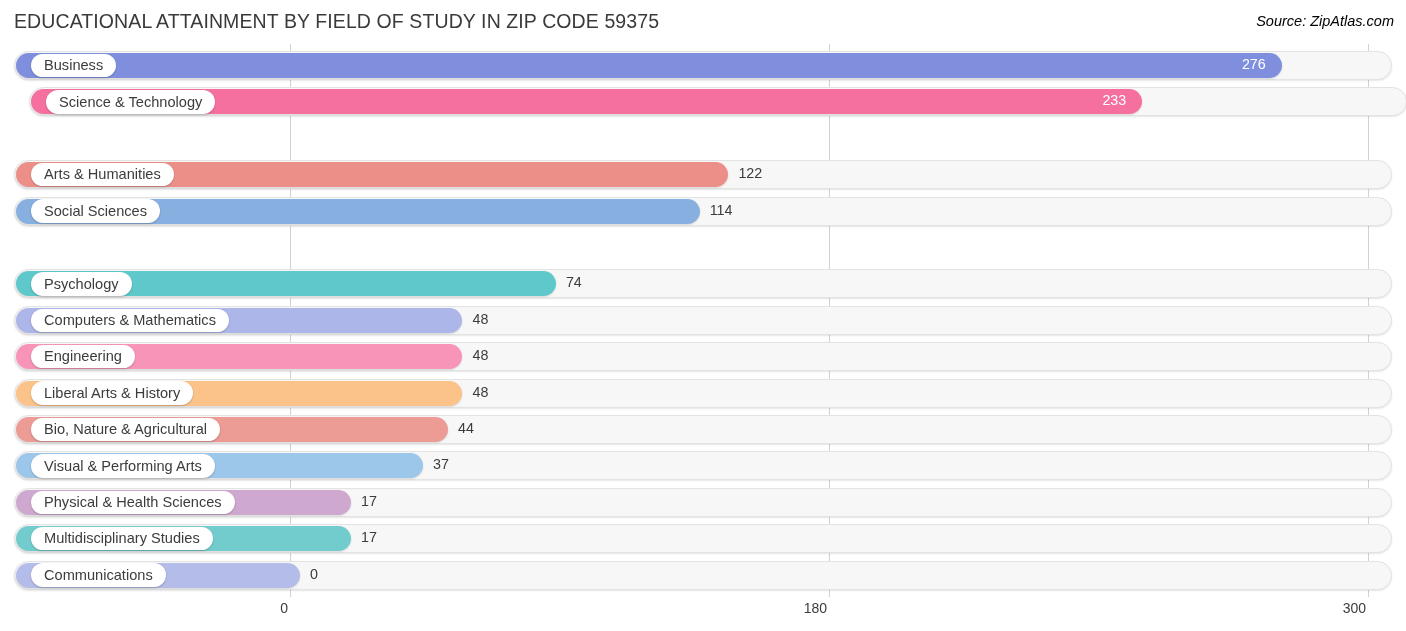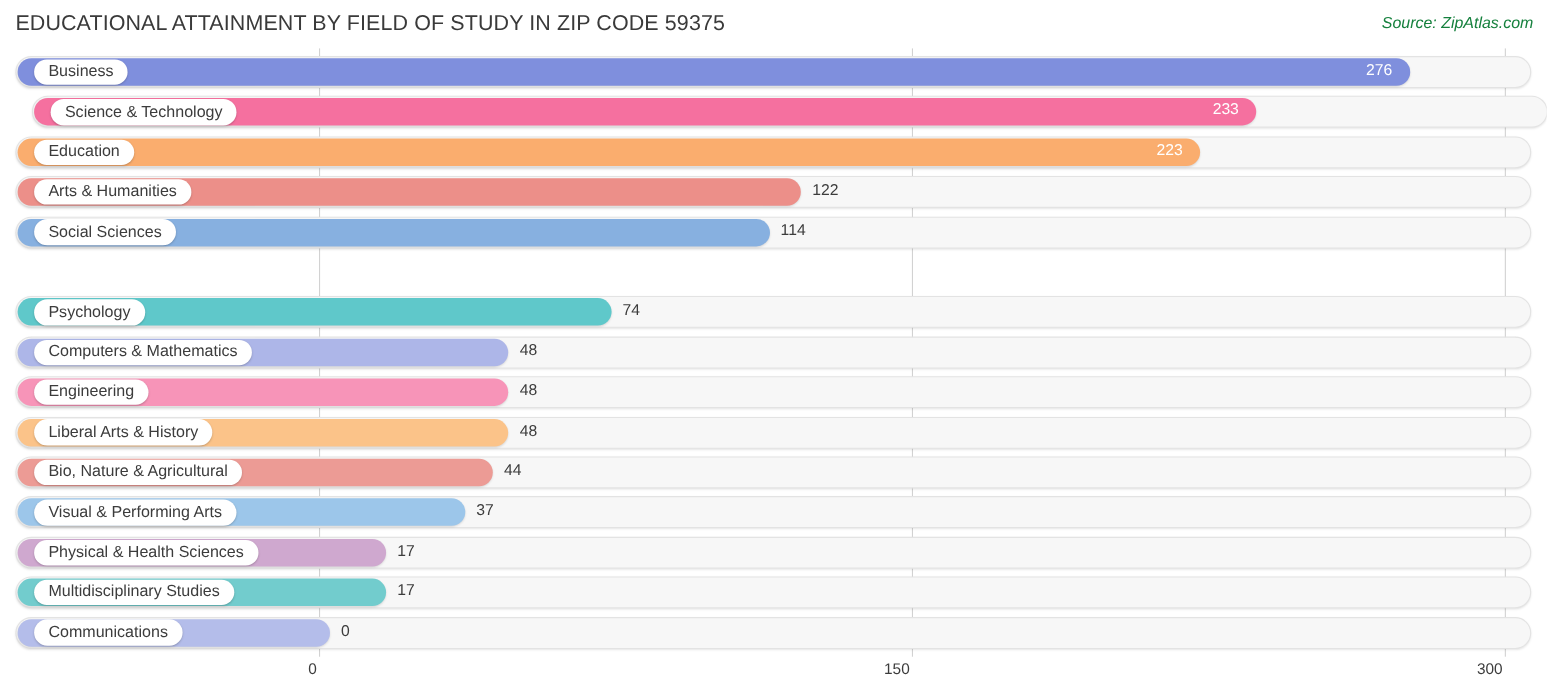--- a/index.html
+++ b/index.html
@@ -28,21 +28,21 @@
     font-size: 19.5px;
     letter-spacing: .1px;
     color: #3a3a3a;
     white-space: nowrap;
   }
   #source-label {
     position: absolute;
     right: 12px; top: 13px;
     font-size: 14.5px;
     font-style: italic;
-    color: #15803d;
+    color: #000000;
     white-space: nowrap;
   }
 
   
   #plot {
     position: absolute;
     left: 0; top: 44px;
     width: 1406px;
     height: 553px;
   }
@@ -156,28 +156,20 @@
       <div class="val inside" style="left: 1265.76px;">276</div>
     </div>
     <div class="row" style="top: 39.9px; margin-left: 15px;">
       <div class="track"></div>
       <div class="bar" style="width: 1111.25px; background: rgb(245, 112, 159);"></div>
       <div class="cat-pill">
         <span>Science &amp; Technology</span>
       </div>
       <div class="val inside" style="left: 1111.25px;">233</div>
     </div>
-    <div class="row" style="top: 76.3px;">
-      <div class="track"></div>
-      <div class="bar" style="width: 1075.31px; background: rgb(250, 173, 110);"></div>
-      <div class="cat-pill">
-        <span>Education</span>
-      </div>
-      <div class="val inside" style="left: 1075.31px;">223</div>
-    </div>
     <div class="row" style="top: 112.7px;">
       <div class="track"></div>
       <div class="bar" style="width: 712.387px; background: rgb(236, 143, 137);"></div>
       <div class="cat-pill">
         <span>Arts &amp; Humanities</span>
       </div>
       <div class="val outside" style="left: 738.387px;">122</div>
     </div>
     <div class="row" style="top: 149.1px;">
       <div class="track"></div>
@@ -256,15 +248,15 @@
       <div class="bar" style="width: 284px; background: rgb(180, 189, 234);"></div>
       <div class="cat-pill">
         <span>Communications</span>
       </div>
       <div class="val outside" style="left: 310px;">0</div>
     </div>
   </div>
 
 <div id="axis">
     <div class="tick" style="left: 288px;">0</div>
-    <div class="tick" style="left: 827px;">150</div>
+    <div class="tick" style="left: 827px;">180</div>
     <div class="tick" style="left: 1366px;">300</div>
   </div>
 
 </body></html>

